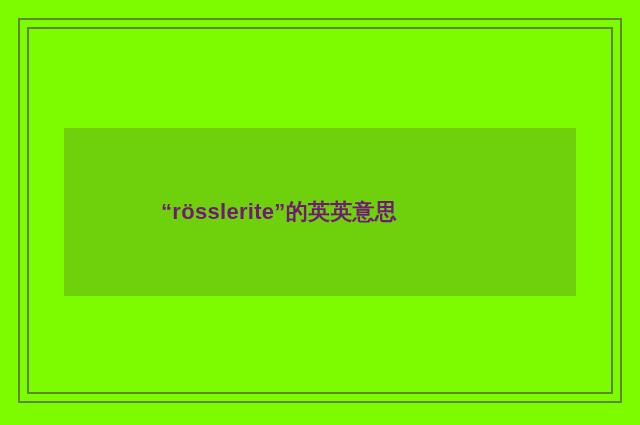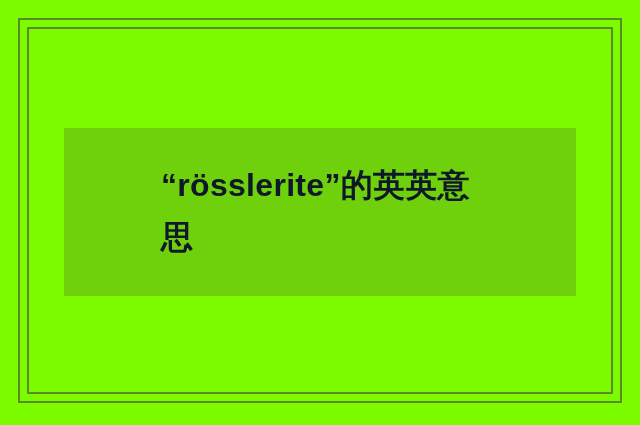--- a/index.html
+++ b/index.html
@@ -55,24 +55,24 @@
     background: #6ed10c;
     display: flex;
     align-items: center;
     justify-content: center;
     box-sizing: border-box;
   }
 
   .headline {
     margin: 0;
     width: 318px;
-    color: #0f172a;
+    color: #701a75;
     font-family: "Liberation Sans", sans-serif;
     font-weight: bold;
-    font-size: 32px;
+    font-size: 22px;
     line-height: 1.62;
     letter-spacing: 0.3px;
     text-align: left;
     word-break: break-all;
     white-space: normal;
   }
 </style>
 </head>
 <body>
 

